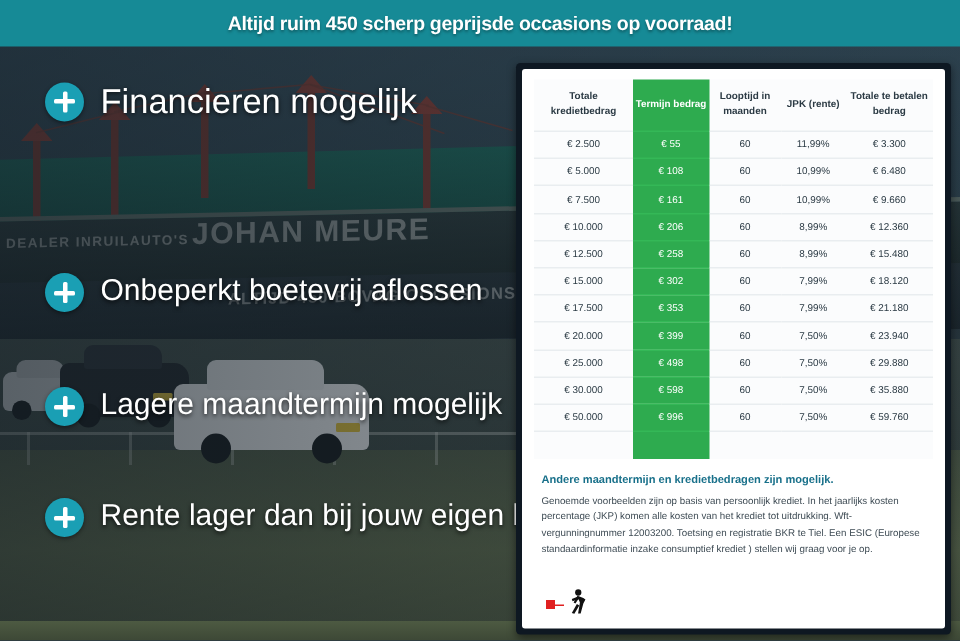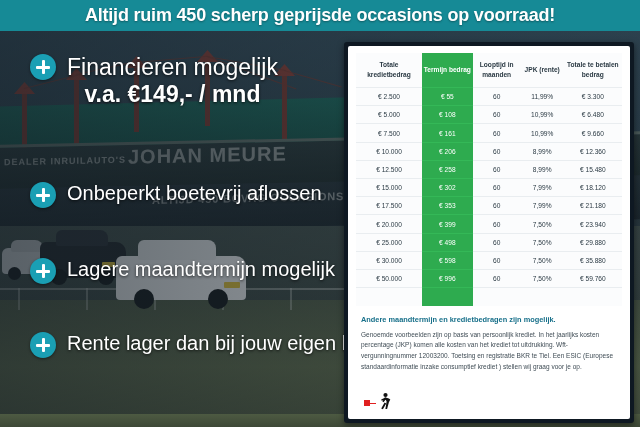--- a/index.html
+++ b/index.html
@@ -39,26 +39,26 @@
   .car{position:absolute;border-radius:6px 10px 4px 4px;}
   .car .cabin{position:absolute;border-radius:6px 8px 2px 2px;}
   .wheel{position:absolute;width:13px;height:13px;border-radius:50%;background:#14191c;}
   .plate{position:absolute;width:13px;height:5px;background:#d8bb3a;border-radius:1px;}
   .scrim{position:absolute;left:0;top:0;width:640px;height:397px;
          background:linear-gradient(90deg,rgba(20,30,38,.62) 0%,rgba(20,30,38,.45) 48%,rgba(20,30,38,.30) 100%);}
 
   
   .banner{position:absolute;left:0;top:0;width:640px;height:31px;display:flex;align-items:center;
           justify-content:center;z-index:20;}
-  .banner-title{color:#ffffff;font-size:18px;font-weight:bold;letter-spacing:-.2px;
+  .banner-title{color:#ffffff;font-size:13px;font-weight:bold;letter-spacing:-.2px;
                 text-shadow:0 1px 2px rgba(0,0,0,.35);white-space:nowrap;}
 
   
   .features{position:absolute;left:0;top:42px;width:348px;height:372px;z-index:20;}
-  .feat{position:absolute;display:flex;align-items:flex-start;}
+  .feat{position:absolute;display:flex;align-items:center;}
   .bullet{width:26px;height:26px;border-radius:50%;background:#1a9fb4;flex:0 0 26px;
           position:relative;box-shadow:0 1px 3px rgba(0,0,0,.45);}
   .bullet:before,.bullet:after{content:"";position:absolute;background:#fff;border-radius:1px;}
   .bullet:before{left:6px;top:11.5px;width:14px;height:3px;}
   .bullet:after{left:11.5px;top:6px;width:3px;height:14px;}
   .feat-text{margin-left:11px;color:#ffffff;font-size:20px;line-height:1.18;
              text-shadow:0 1px 3px rgba(0,0,0,.75);white-space:nowrap;}
   .feat-text .l2{display:block;font-weight:bold;text-align:center;}
   .f1{left:30px;top:12px;}
   .f2{left:30px;top:140px;}
@@ -178,21 +178,20 @@
   <div class="banner" style="background:#168a96;">
     <div class="banner-title">Altijd ruim 450 scherp geprijsde occasions op voorraad!</div>
   </div>
 
   <div class="features">
 
     <div class="feat f1">
       <div class="bullet"></div>
       <div class="feat-text">
         <span class="l1">Financieren mogelijk</span>
-        <span class="l2">v.a. €149,- / mnd</span>
       </div>
     </div>
 
     <div class="feat f3">
       <div class="bullet"></div>
       <div class="feat-text">Lagere maandtermijn mogelijk</div>
     </div>
 
     <div class="feat f2">
       <div class="bullet"></div>

